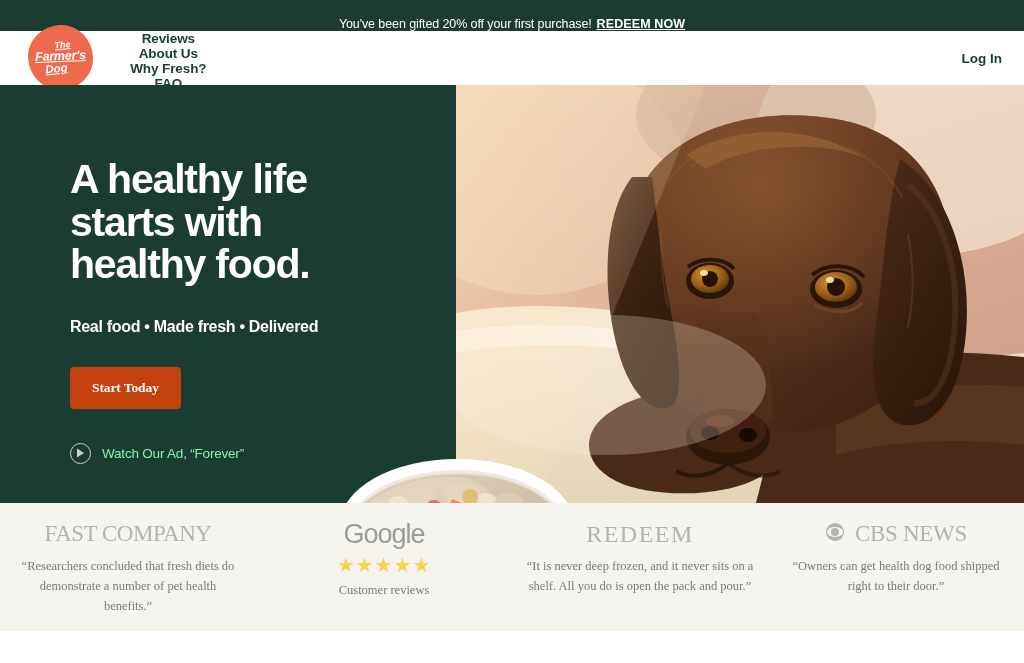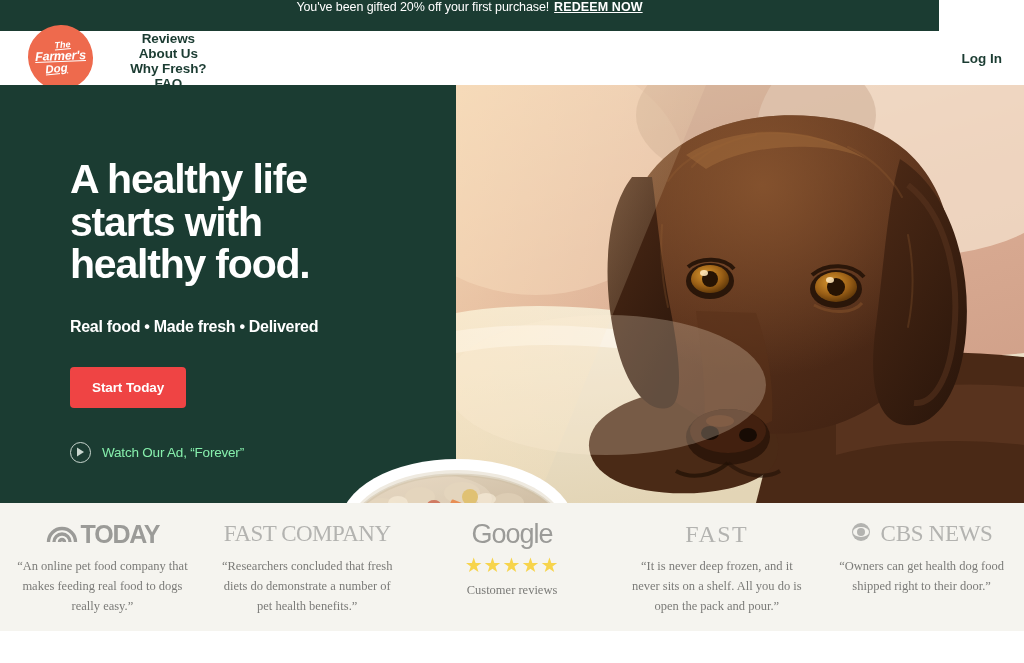--- a/index.html
+++ b/index.html
@@ -7,23 +7,23 @@
     width: 1024px; height: 663px;
     font-family: "Liberation Sans", sans-serif;
     background: #ffffff;
     overflow: hidden;
   }
   .page { position: relative; width: 1024px; height: 663px; }
 
   
   .promo-banner {
     position: absolute; top: 0; left: 0;
-    width: 939px; height: 31px;
+    width: 1024px; height: 31px;
     background: #1b3c32;
-    display: flex; align-items: flex-start; justify-content: center;
+    display: flex; align-items: flex-end; justify-content: center;
     color: #ffffff; font-size: 12.5px; letter-spacing: -0.1px;
   }
   .promo-banner .redeem {
     color: #ffffff; font-weight: bold; text-decoration: underline;
     margin-left: 5px; letter-spacing: 0.1px;
   }
 
   
   .header {
     position: absolute; top: 31px; left: 0;
@@ -78,24 +78,24 @@
     margin-top: 73px;
     color: #ffffff; font-size: 41px; font-weight: bold;
     line-height: 1.04; letter-spacing: -1.2px;
   }
   .subhead {
     margin-top: 32px;
     color: #ffffff; font-size: 16px; font-weight: bold; letter-spacing: -0.3px;
   }
   .cta {
     display: inline-block; margin-top: 31px;
-    background: #ef4444; color: #ffffff;
+    background: #c2410c; color: #ffffff;
     border: none; border-radius: 4px;
     padding: 13px 22px; font-size: 13.5px; font-weight: bold;
-    font-family: Liberation Sans, sans-serif; cursor: pointer;
+    font-family: Liberation Serif, serif; cursor: pointer;
     letter-spacing: -0.1px;
   }
   .watch { margin-top: 34px; display: flex; align-items: center; gap: 11px; cursor: pointer; }
   .watch .play {
     width: 21px; height: 21px; border: 1.5px solid #c9d6cf;
     border-radius: 50%; display: flex; align-items: center; justify-content: center;
     flex: none;
   }
   .watch .play svg { display: block; }
   .watch .wlabel { color: #86efac; font-size: 13.5px; letter-spacing: -0.2px; }
@@ -415,56 +415,39 @@
         </g>
 
         <ellipse cx="135" cy="86" rx="108" ry="60" fill="none" stroke="#cdbfa5" stroke-width="3" opacity="0.5"></ellipse>
         <path d="M40 112 C 58 158, 92 186, 135 188" fill="none" stroke="#ffffff" stroke-width="7" opacity="0.8"></path>
       </svg>
     </div>
   </div>
 
   <div class="press">
 
-    <div class="press-col">
-      <div class="press-logo">
-        <span class="logo-today">
-          <span>
-            <svg width="32" height="24" viewBox="0 0 32 24">
-              <g fill="none" stroke="#9b9b98" stroke-width="3.4">
-                <path d="M2.5 22 A 13.5 13.5 0 0 1 29.5 22"></path>
-                <path d="M8 22 A 8 8 0 0 1 24 22"></path>
-                <path d="M13.5 22 A 2.5 2.5 0 0 1 18.5 22"></path>
-              </g>
-            </svg>
-          </span>
-          <span class="word">TODAY</span>
-        </span>
-      </div>
-      <div class="press-quote">“An online pet food company that makes feeding real food to dogs really easy.”</div>
-    </div>
 
     <div class="press-col">
       <div class="press-logo">
         <span class="logo-serif logo-fastco">FAST COMPANY</span>
       </div>
       <div class="press-quote">“Researchers concluded that fresh diets do demonstrate a number of pet health benefits.”</div>
     </div>
 
     <div class="press-col">
       <div class="press-logo">
         <span class="logo-google">Google</span>
       </div>
       <div class="stars">★★★★★</div>
       <div class="press-caption">Customer reviews</div>
     </div>
 
     <div class="press-col">
       <div class="press-logo">
-        <span class="logo-serif logo-vogue">FAST</span>
+        <span class="logo-serif logo-vogue">REDEEM</span>
       </div>
       <div class="press-quote">“It is never deep frozen, and it never sits on a shelf. All you do is open the pack and pour.”</div>
     </div>
 
     <div class="press-col">
       <div class="press-logo">
         <span class="logo-cbs">
           <span>
             <svg width="20" height="20" viewBox="0 0 20 20">
               <circle cx="10" cy="10" r="9" fill="#b3b3b0"></circle>

